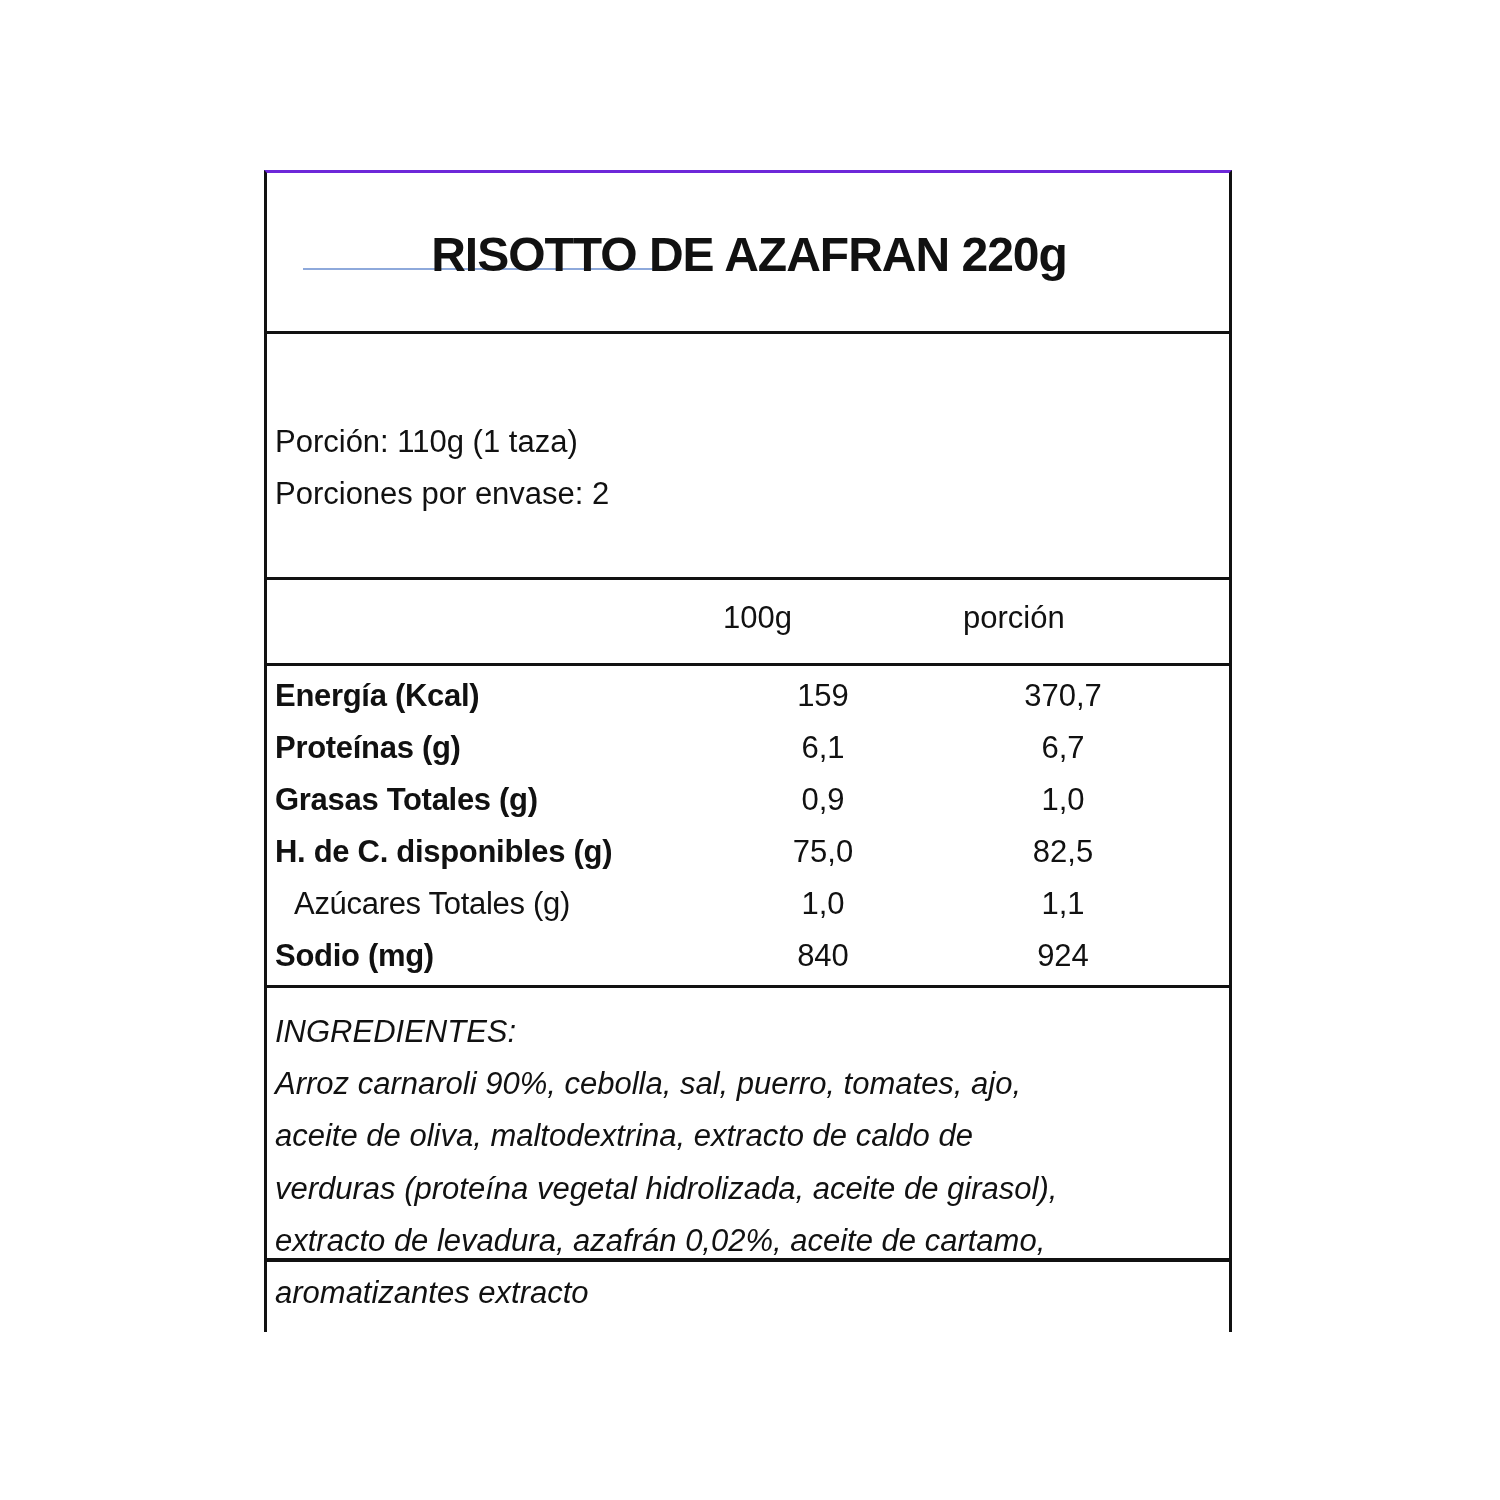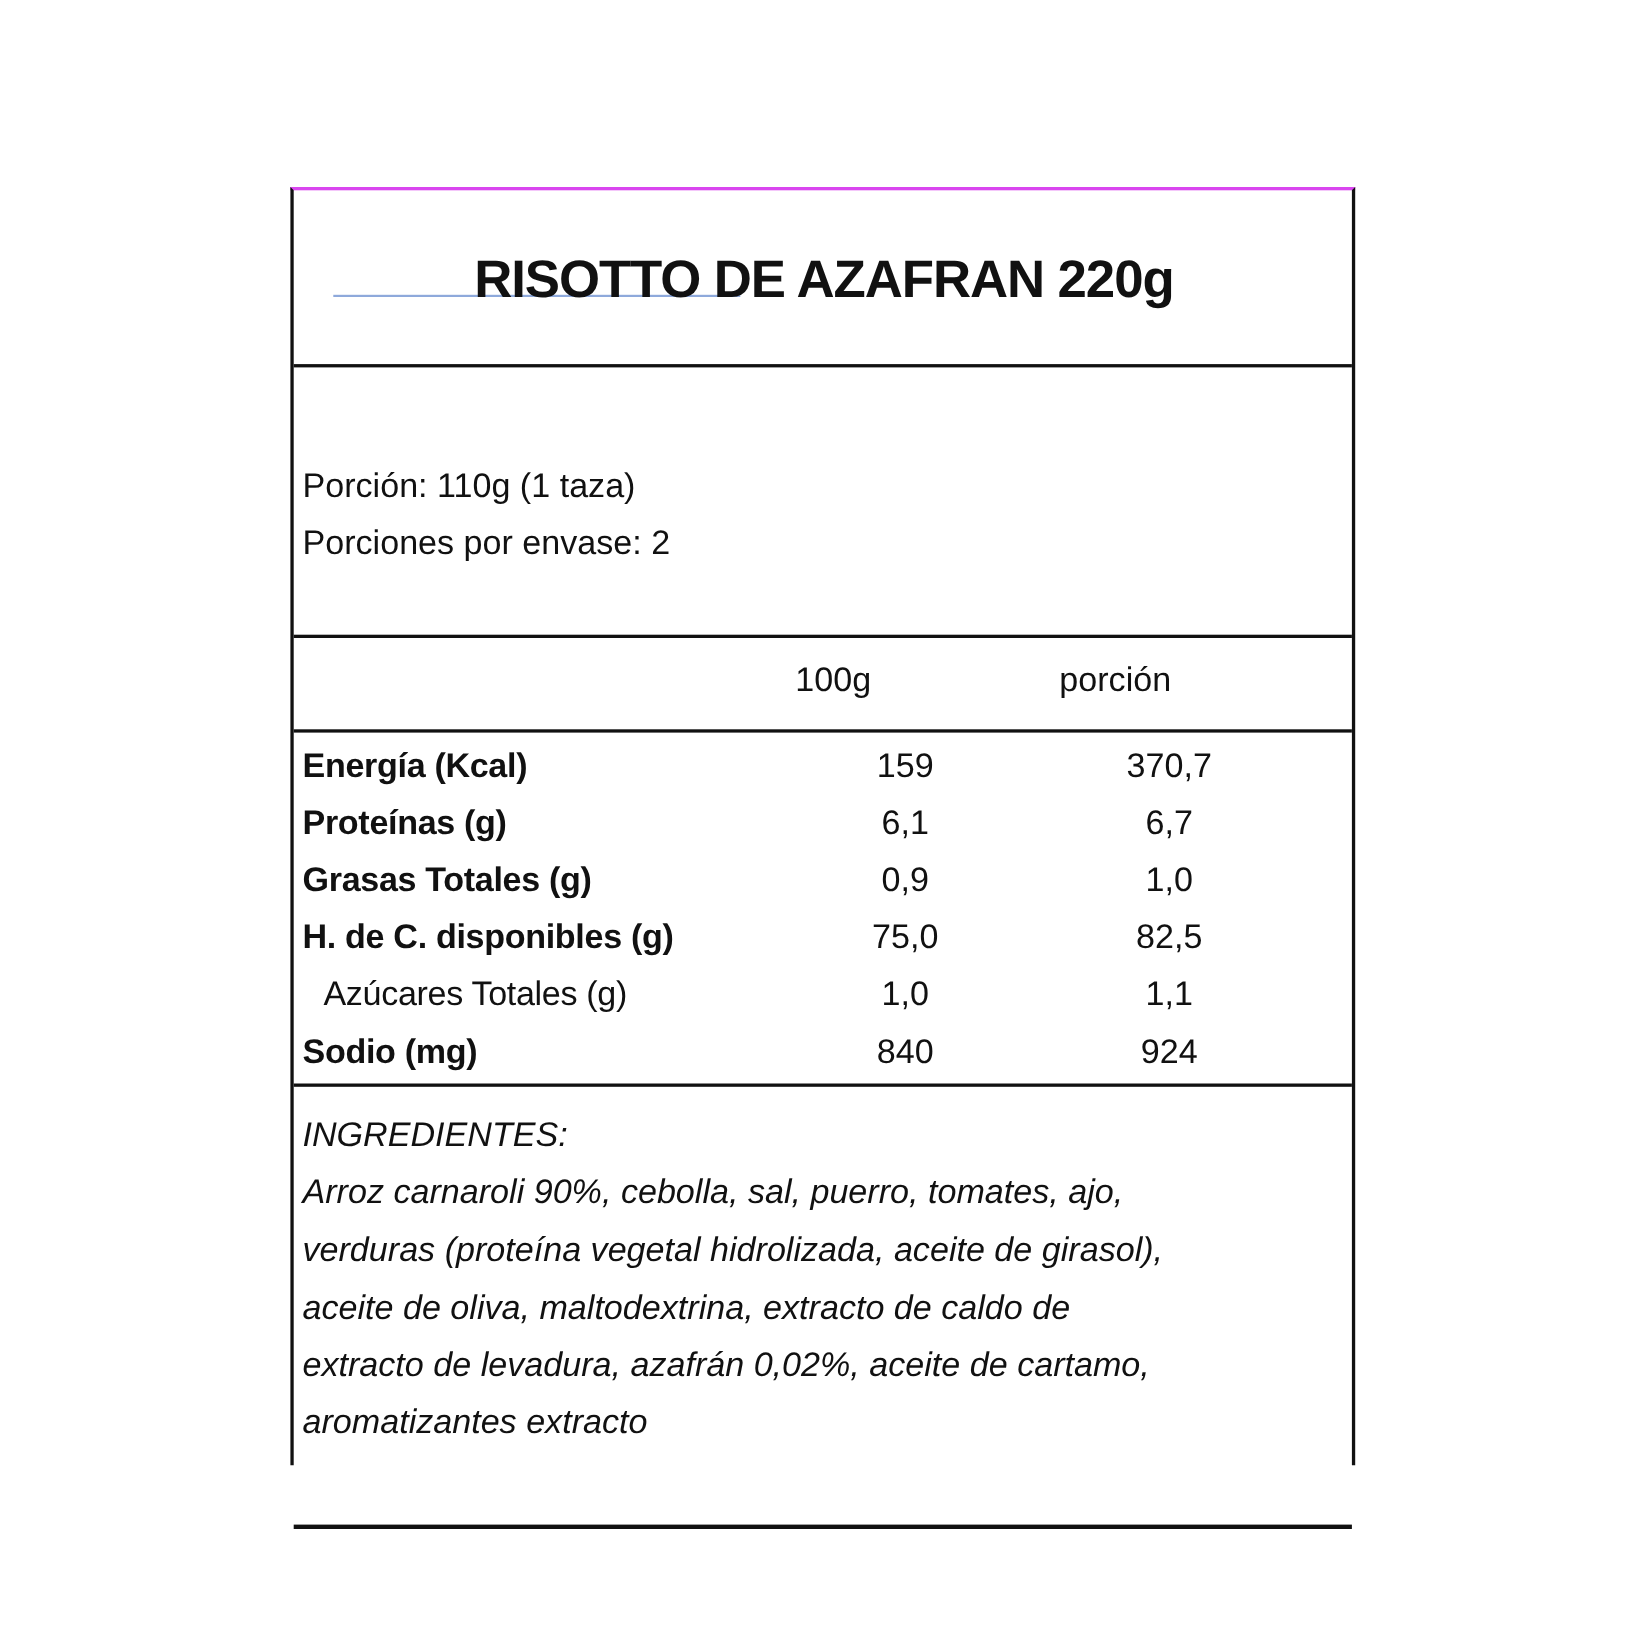--- a/index.html
+++ b/index.html
@@ -17,21 +17,21 @@
     }
     .label-box {
       position: absolute;
       left: 264px;
       top: 170px;
       width: 968px;
       height: 1162px;
       box-sizing: border-box;
       border-left: 3px solid #111;
       border-right: 3px solid #111;
-      border-top: 3px solid #d946ef;
+      border-top: 3px solid #6d28d9;
     }
     .section {
       position: absolute;
       left: 0;
       right: 0;
       box-sizing: border-box;
     }
     .title-section {
       top: 0;
       height: 161px;
@@ -128,21 +128,21 @@
       position: absolute;
       top: 4px;
       font-size: 31px;
       width: 200px;
       text-align: center;
     }
     .col1 { left: 456px; }
     .col2 { left: 696px; }
     .ingredients-section {
       top: 815px;
-      height: 402px;
+      height: 274px;
       border-bottom: 4px solid #111;
     }
     .ing-title, .ing-text {
       position: absolute;
       left: 8px;
       right: 20px;
       font-style: italic;
       font-size: 31px;
       line-height: 52.3px;
     }
@@ -200,20 +200,20 @@
       <span class="name">Sodio (mg)</span>
       <span class="val col1">840</span>
       <span class="val col2">924</span>
     </div>
   </div>
 
   <div class="section ingredients-section">
     <div class="ing-title">INGREDIENTES:</div>
     <div class="ing-text">
       <div>Arroz carnaroli 90%, cebolla, sal, puerro, tomates, ajo,</div>
+      <div>aceite de oliva, maltodextrina, extracto de caldo de</div>
       <div>verduras (proteína vegetal hidrolizada, aceite de girasol),</div>
-      <div>aceite de oliva, maltodextrina, extracto de caldo de</div>
       <div>extracto de levadura, azafrán 0,02%, aceite de cartamo,</div>
       <div>aromatizantes extracto</div>
     </div>
   </div>
 
 </div>
 
 </body></html>

